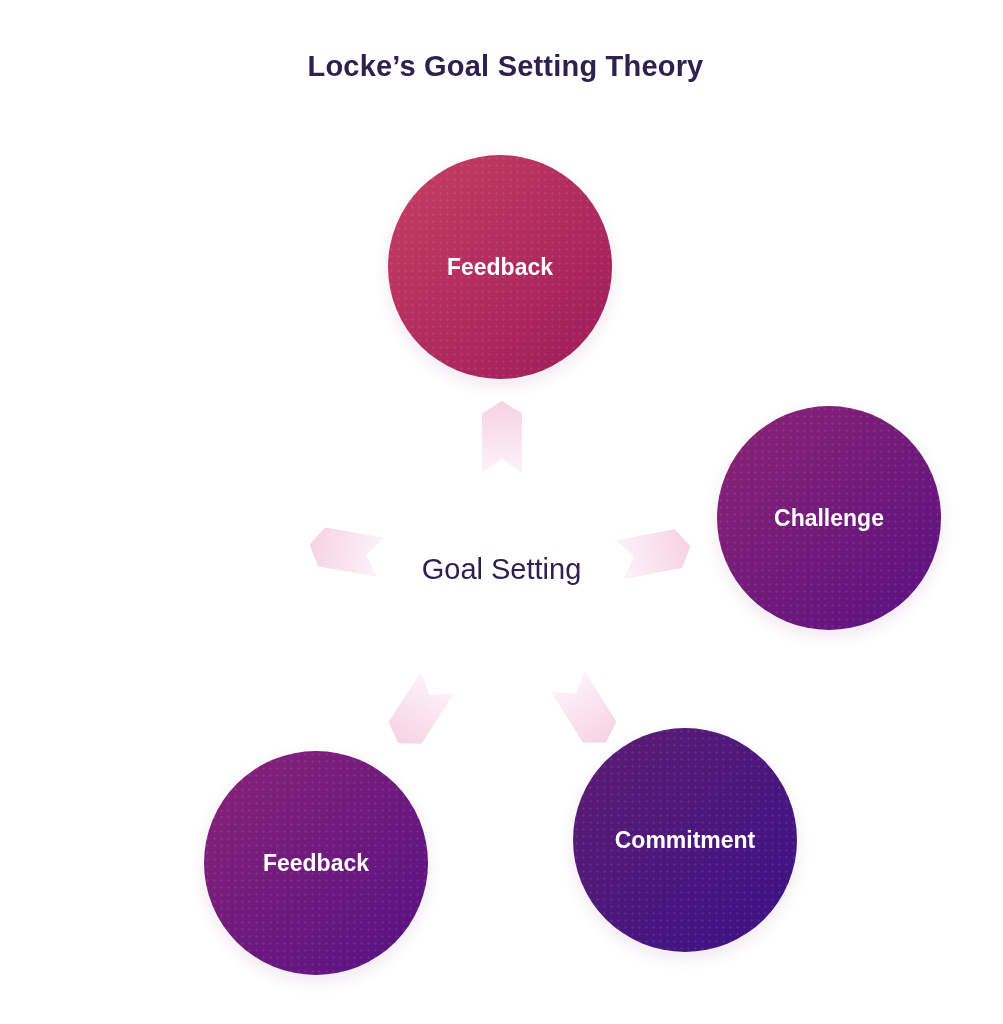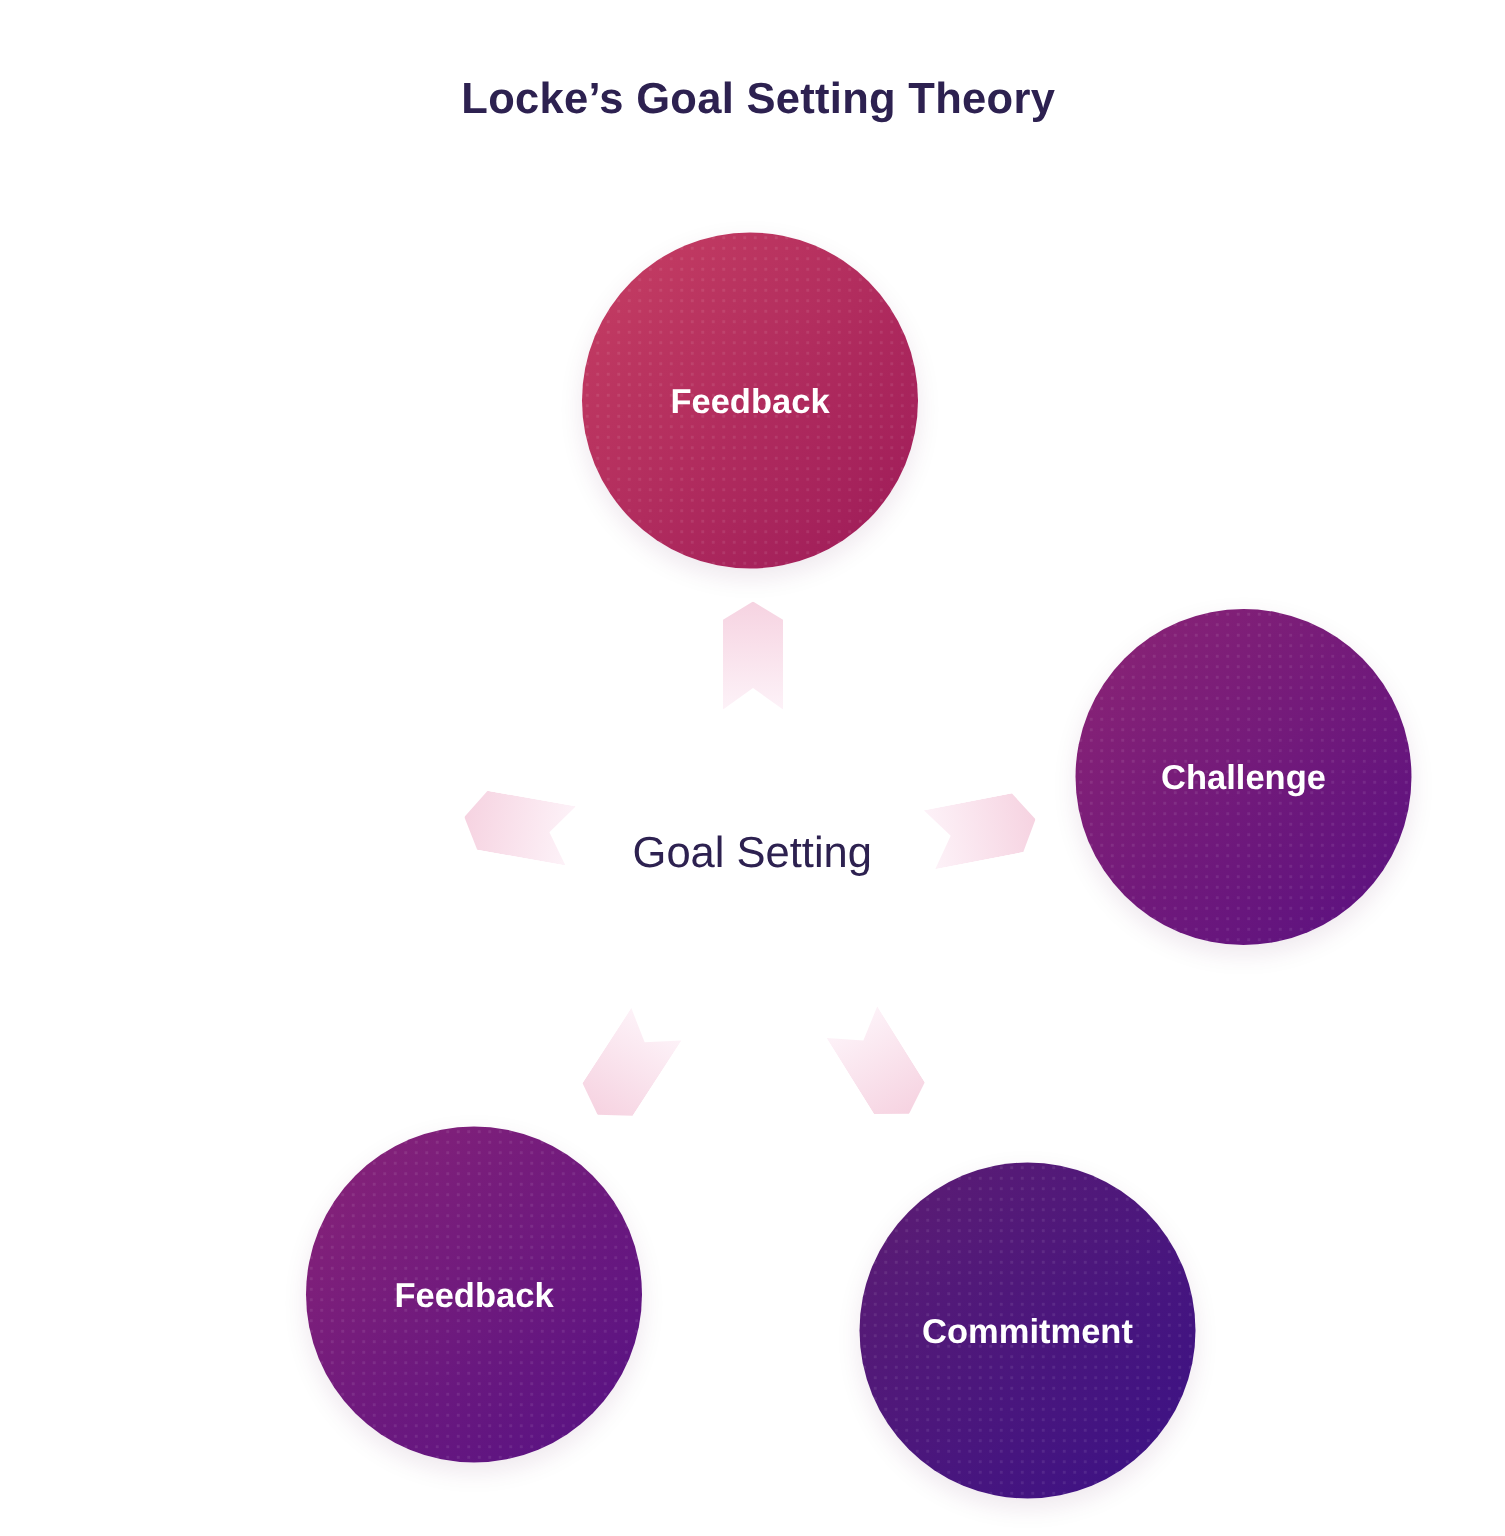--- a/index.html
+++ b/index.html
@@ -67,21 +67,21 @@
     font-size: 23px;
     font-weight: 700;
     line-height: 1.6;
     text-align: center;
     max-width: 156px;
   }
   .node-clarity        { left: 388px; top: 155px; }
   .node-task           { left:  63px; top: 410px; }
   .node-challenge      { left: 717px; top: 406px; }
   .node-feedback       { left: 204px; top: 751px; }
-  .node-commitment     { left: 573px; top: 775px; }
+  .node-commitment     { left: 573px; top: 728px; }
 
   .ribbon {
     position: absolute;
     width: 40px;
     height: 72px;
     background: linear-gradient(to bottom, var(--ribbon-tip, #f6d3e1), var(--ribbon-tail, #fdf2f8));
     clip-path: polygon(50% 0%, 100% 17%, 100% 100%, 50% 80%, 0% 100%, 0% 17%);
   }
   .ribbon-top          { left: 482px; top: 401px; transform: rotate(0deg); }
   .ribbon-right        { left: 635px; top: 517px; transform: rotate(79deg); }

